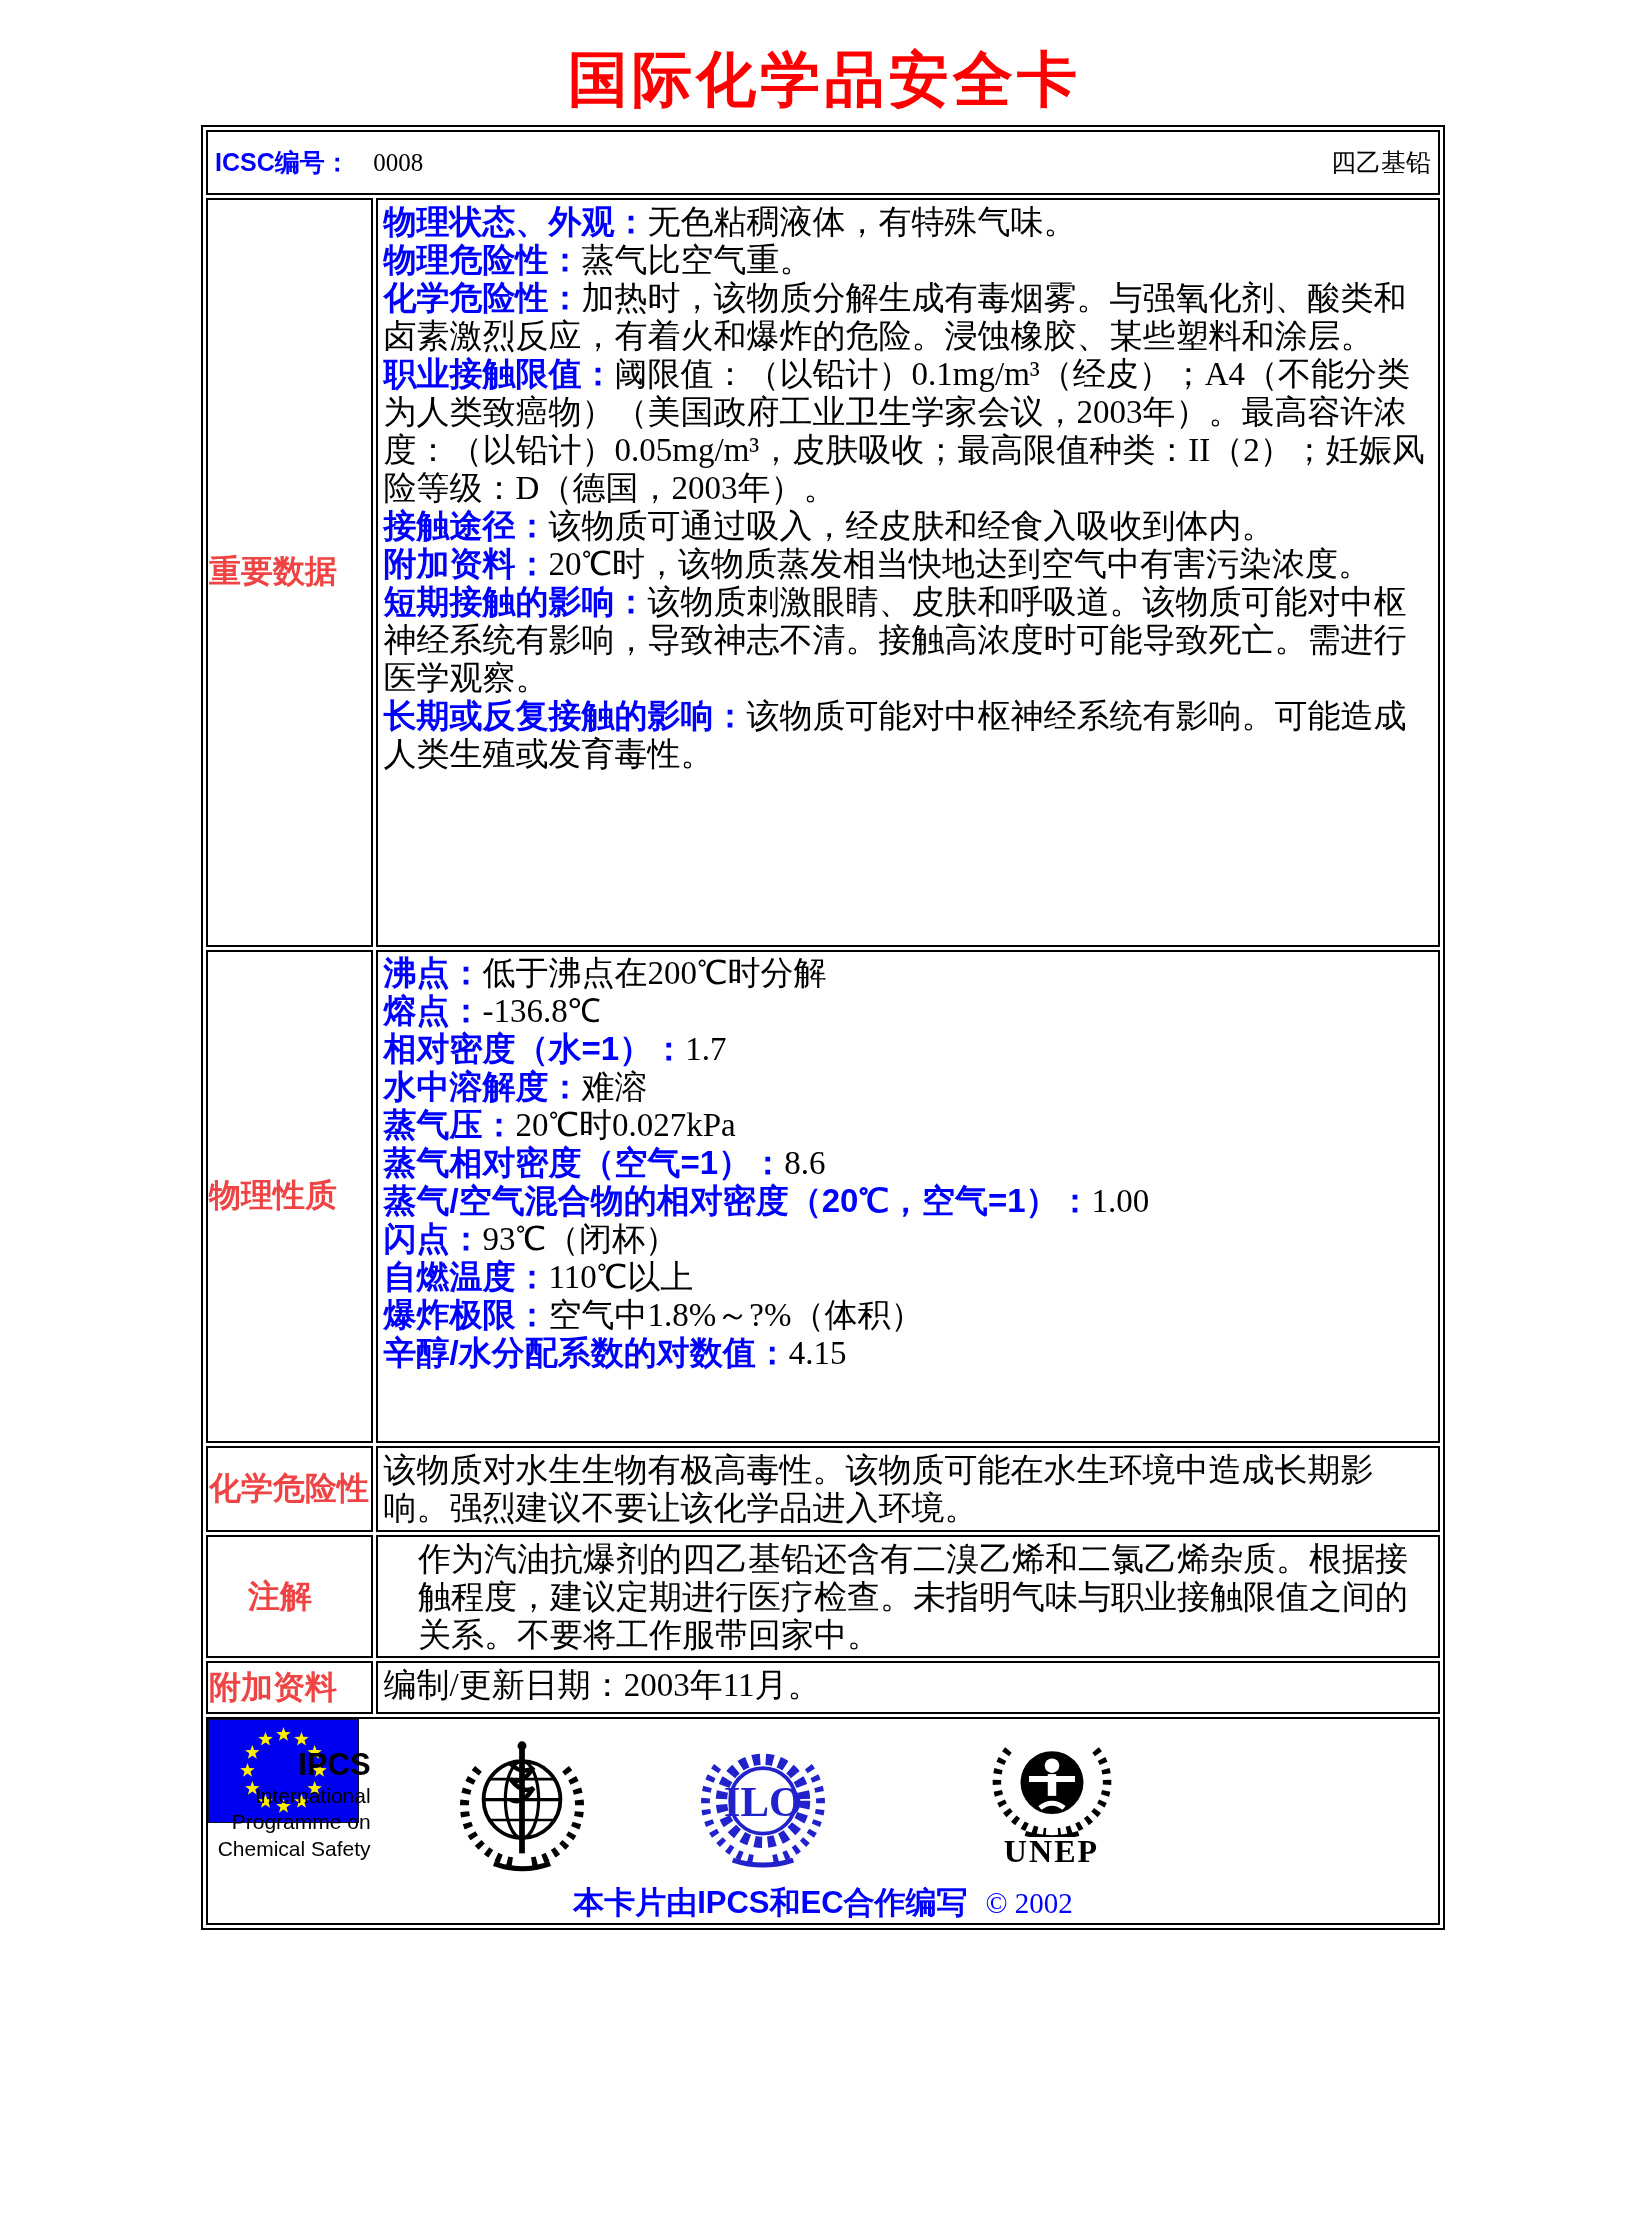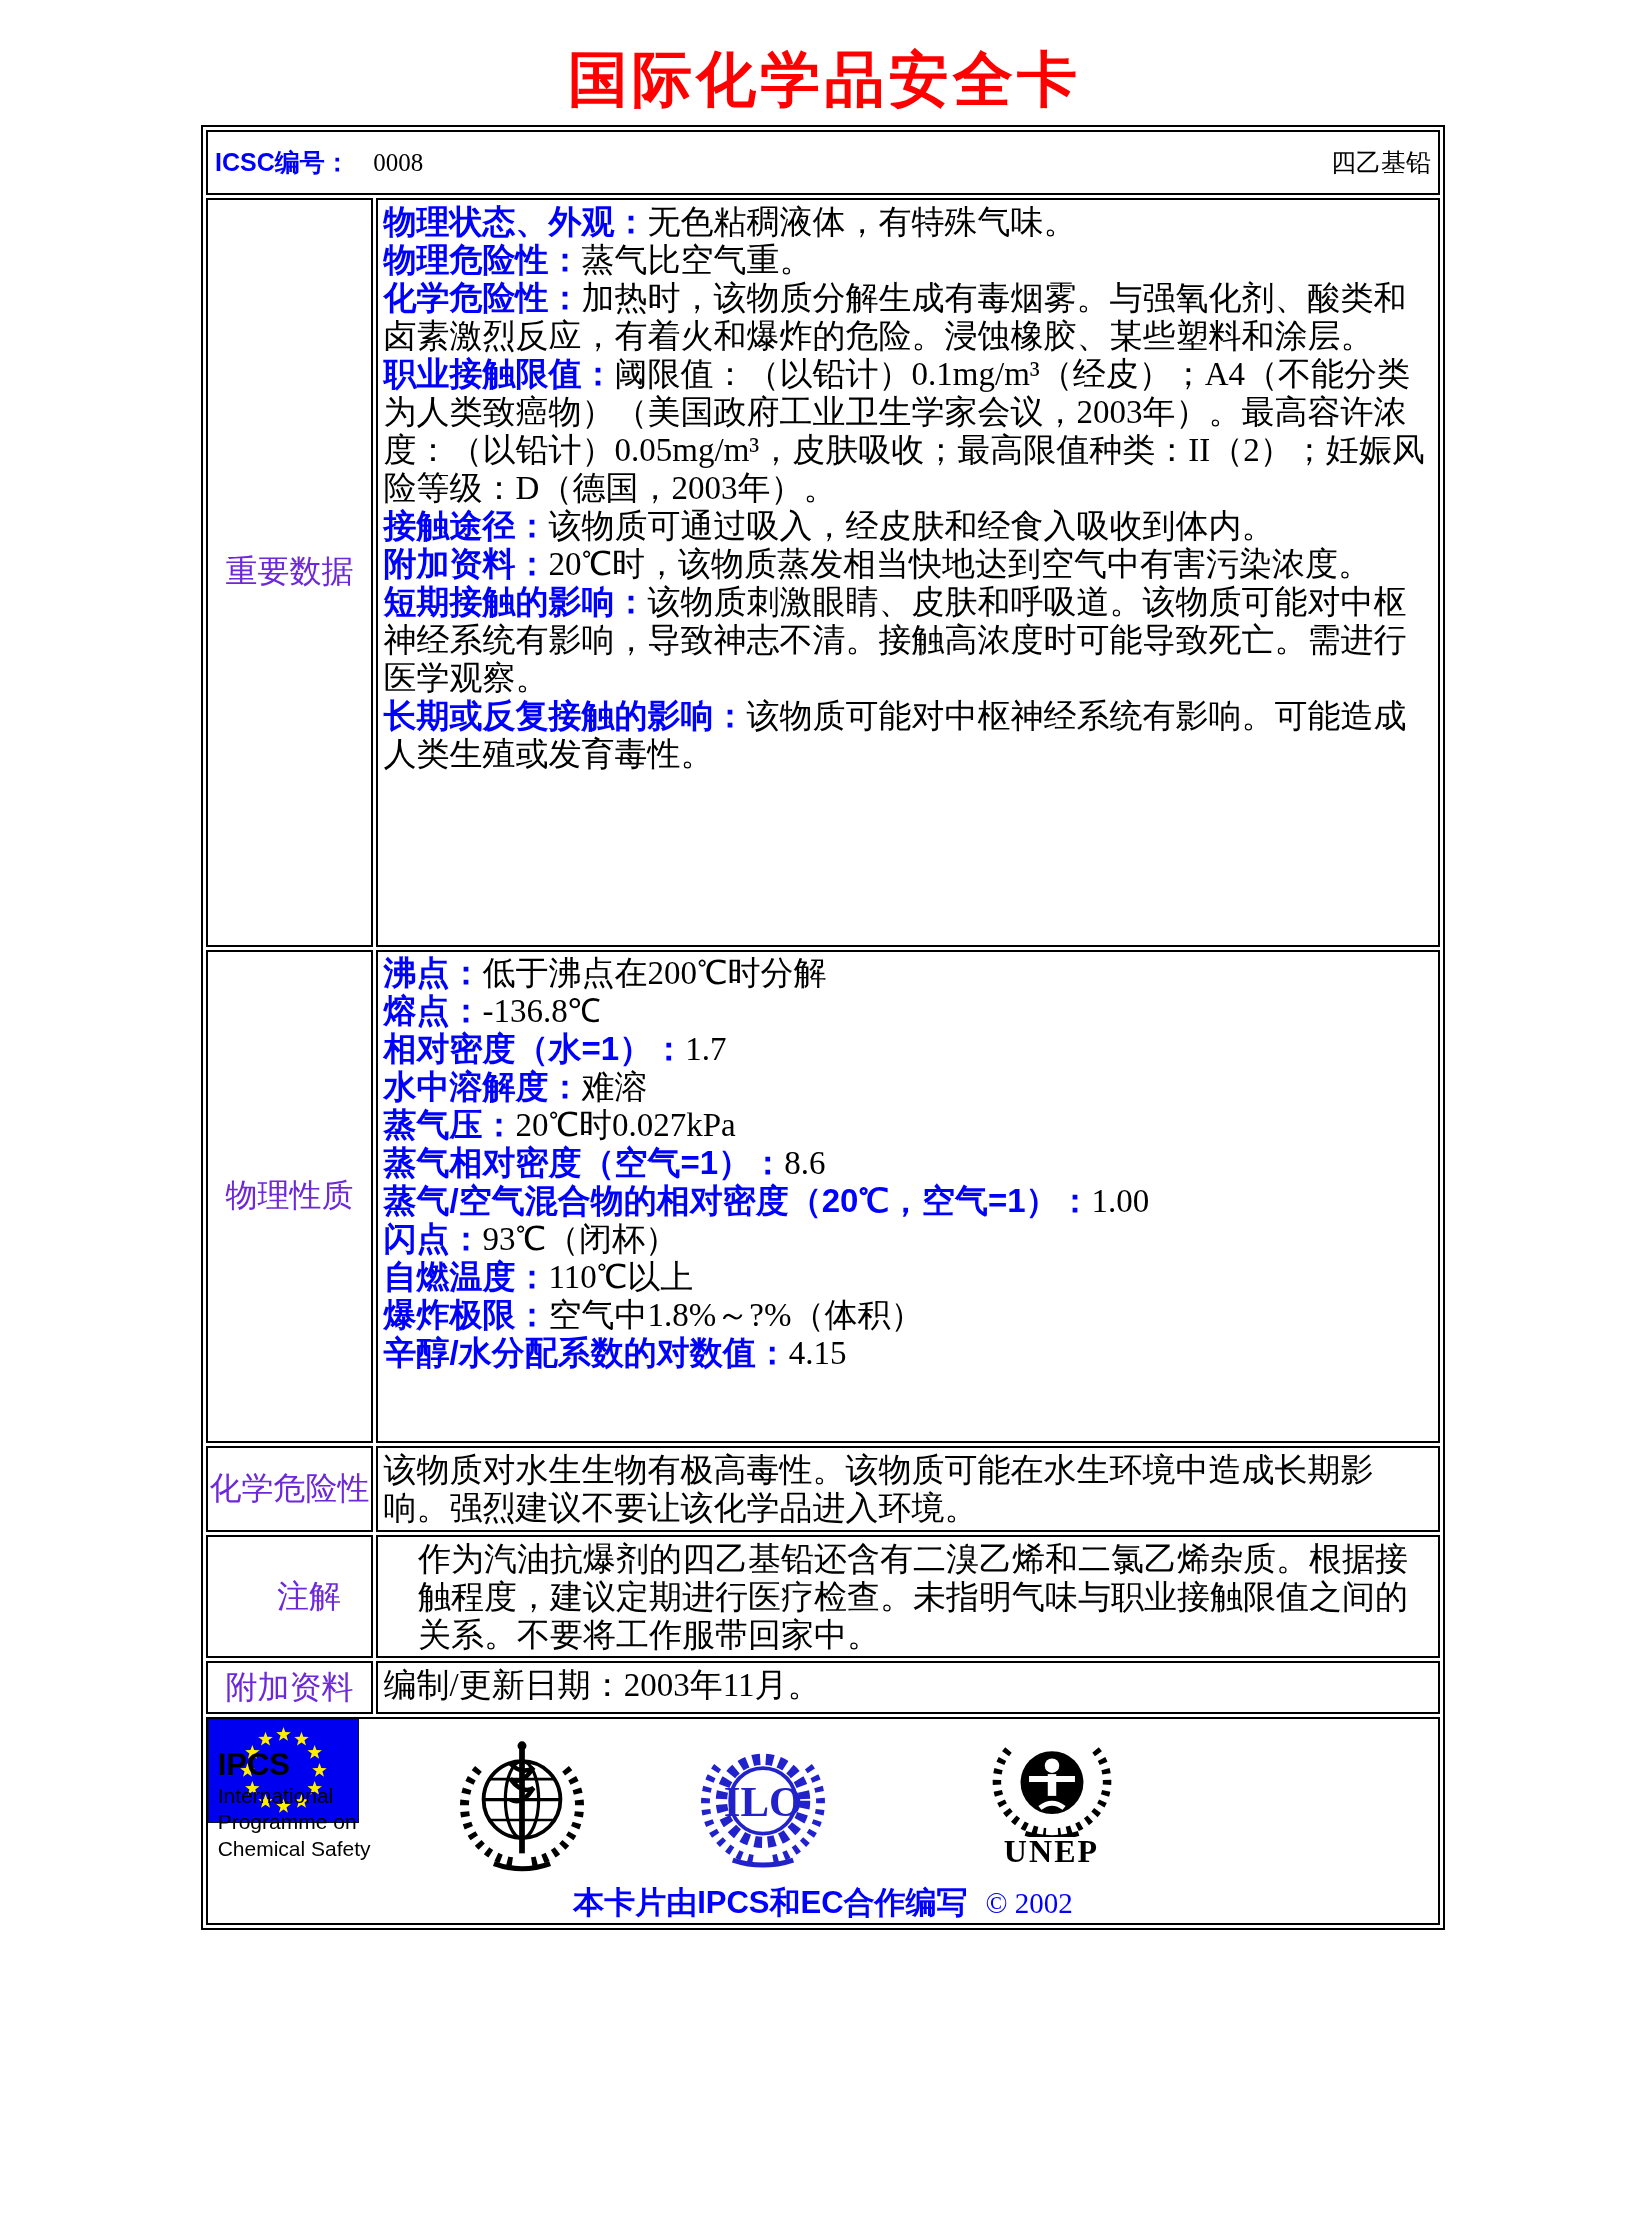--- a/index.html
+++ b/index.html
@@ -12,42 +12,42 @@
     font-family:"Liberation Sans", sans-serif;font-weight:bold;
     font-size:60px;letter-spacing:4.2px;color:#ff0000;
   }
   table.card{
     position:absolute;left:201px;top:125px;width:1244px;
     border:2.8px solid #000;border-collapse:separate;border-spacing:3.5px;
     table-layout:fixed;background:#fff;
   }
   td{border:2.1px solid #000;background:#fff;vertical-align:top;overflow:hidden;}
   td.label-cell{
-    text-align:center;vertical-align:middle;color:#6d28d9;
-    font-family:"Liberation Sans", sans-serif;font-weight:normal;font-size:32px;
+    vertical-align:middle;color:#ef4444;
+    font-family:"Liberation Sans", sans-serif;font-weight:bold;font-size:32px;
   }
   td.content-cell{font-size:33px;line-height:38px;padding:2.8px 5.6px;}
   td.header-cell{
     height:61px;vertical-align:middle;font-size:25px;padding:0 7px;
   }
   .term{color:#0000ff;font-family:"Liberation Sans", sans-serif;font-weight:bold;}
   .val{color:#000;font-family:"Liberation Serif", serif;}
   .prop-line{display:block;}
   .icsc-num{margin-left:23.6px;font-family:"Liberation Serif", serif;}
   .chem-name{float:right;font-family:"Liberation Serif", serif;}
   td.h-important{height:739px;}
   td.h-physical{height:484px;}
   td.h-environ{height:69px;}
   td.h-notes{height:108px;padding-left:40px;}
   td.h-additional{height:43px;}
   td.h-logos{height:204px;position:relative;padding:0;}
   td.h-legal{height:53px;vertical-align:middle;font-size:28px;line-height:35px;padding:2.8px 8.3px;}
   .legal-label{color:#000;font-family:"Liberation Sans", sans-serif;font-weight:bold;}
   
-  .ipcs-block{position:absolute;left:9.7px;top:28px;font-family:"Liberation Sans", sans-serif;}
+  .ipcs-block{position:absolute;left:9.7px;top:28px;font-family:"Liberation Sans", sans-serif;text-align:right;}
   .ipcs-title{font-weight:bold;font-size:31px;line-height:36px;}
   .ipcs-sub{font-size:21px;line-height:26.4px;}
   .logo{position:absolute;}
   .who-logo{left:250px;top:19.5px;}
   .ilo-logo{left:492px;top:25px;}
   .unep-wrap{left:774px;top:14px;text-align:center;width:139px;}
   .unep-text{font-family:"Liberation Serif", serif;font-weight:bold;font-size:32px;letter-spacing:2.1px;margin-top:-5.6px;}
   .eu-flag{left:980px;top:35px;width:151px;height:104px;background:#0000f0;border:1.4px solid #101030;box-sizing:border-box;}
   .credit-line{
     position:absolute;left:0;top:163px;width:100%;text-align:center;

